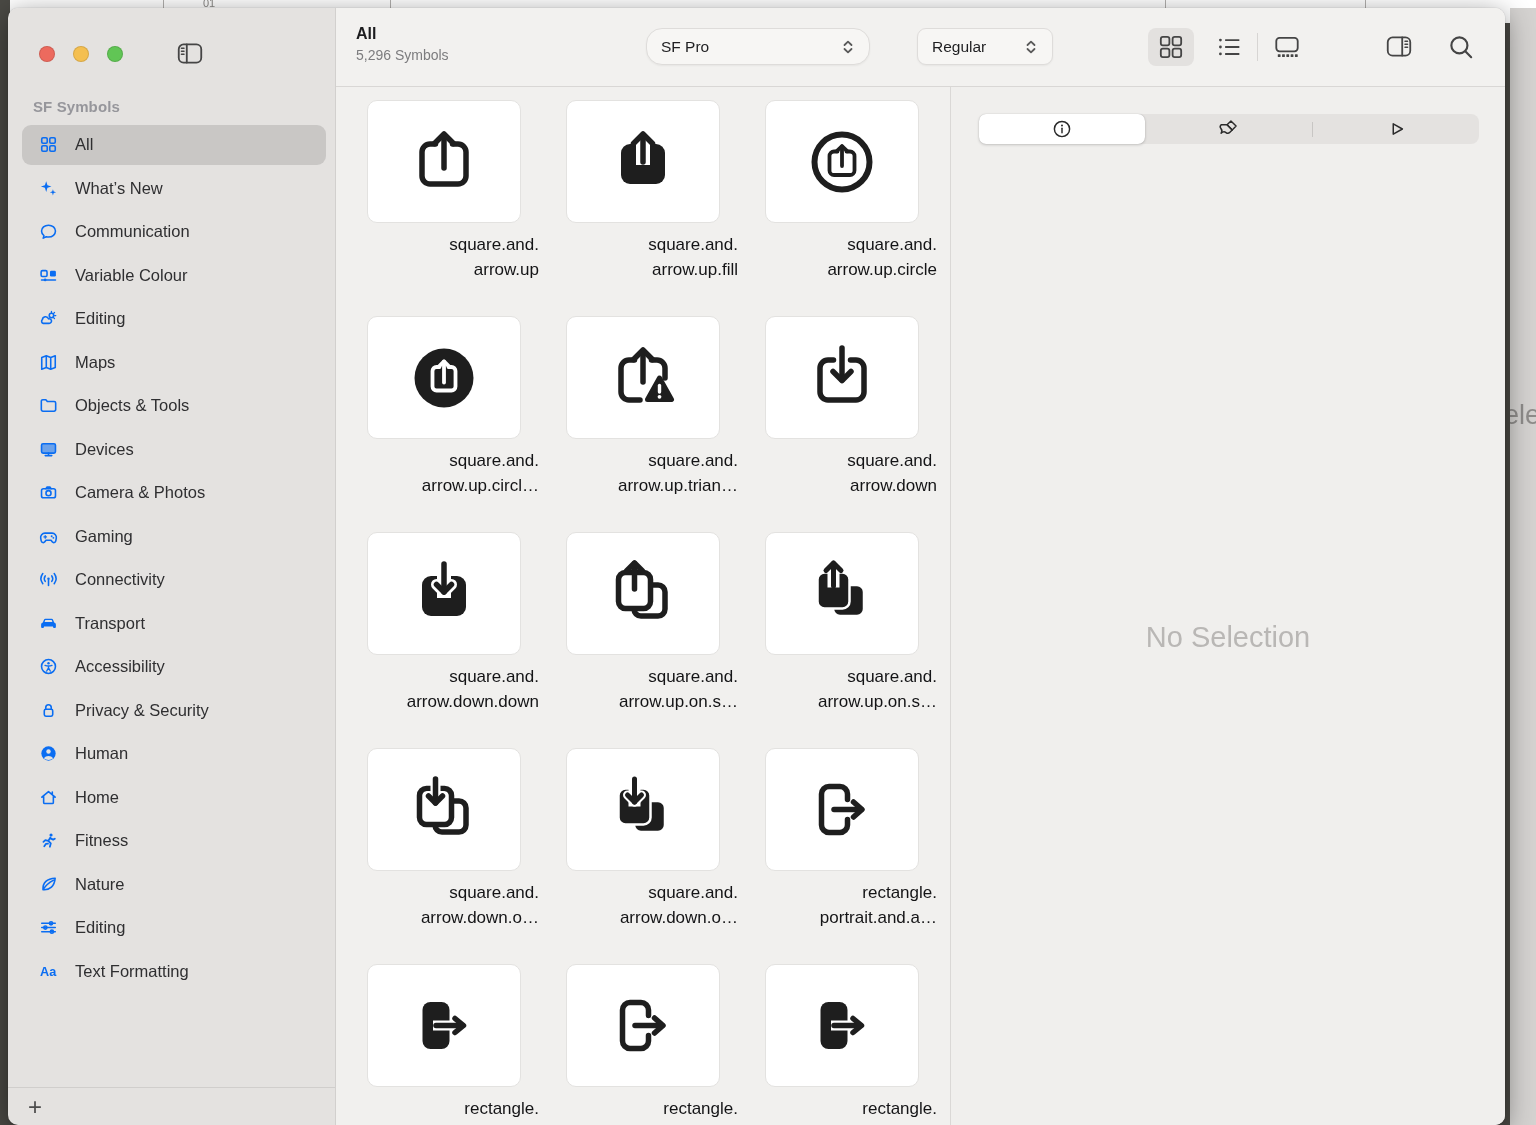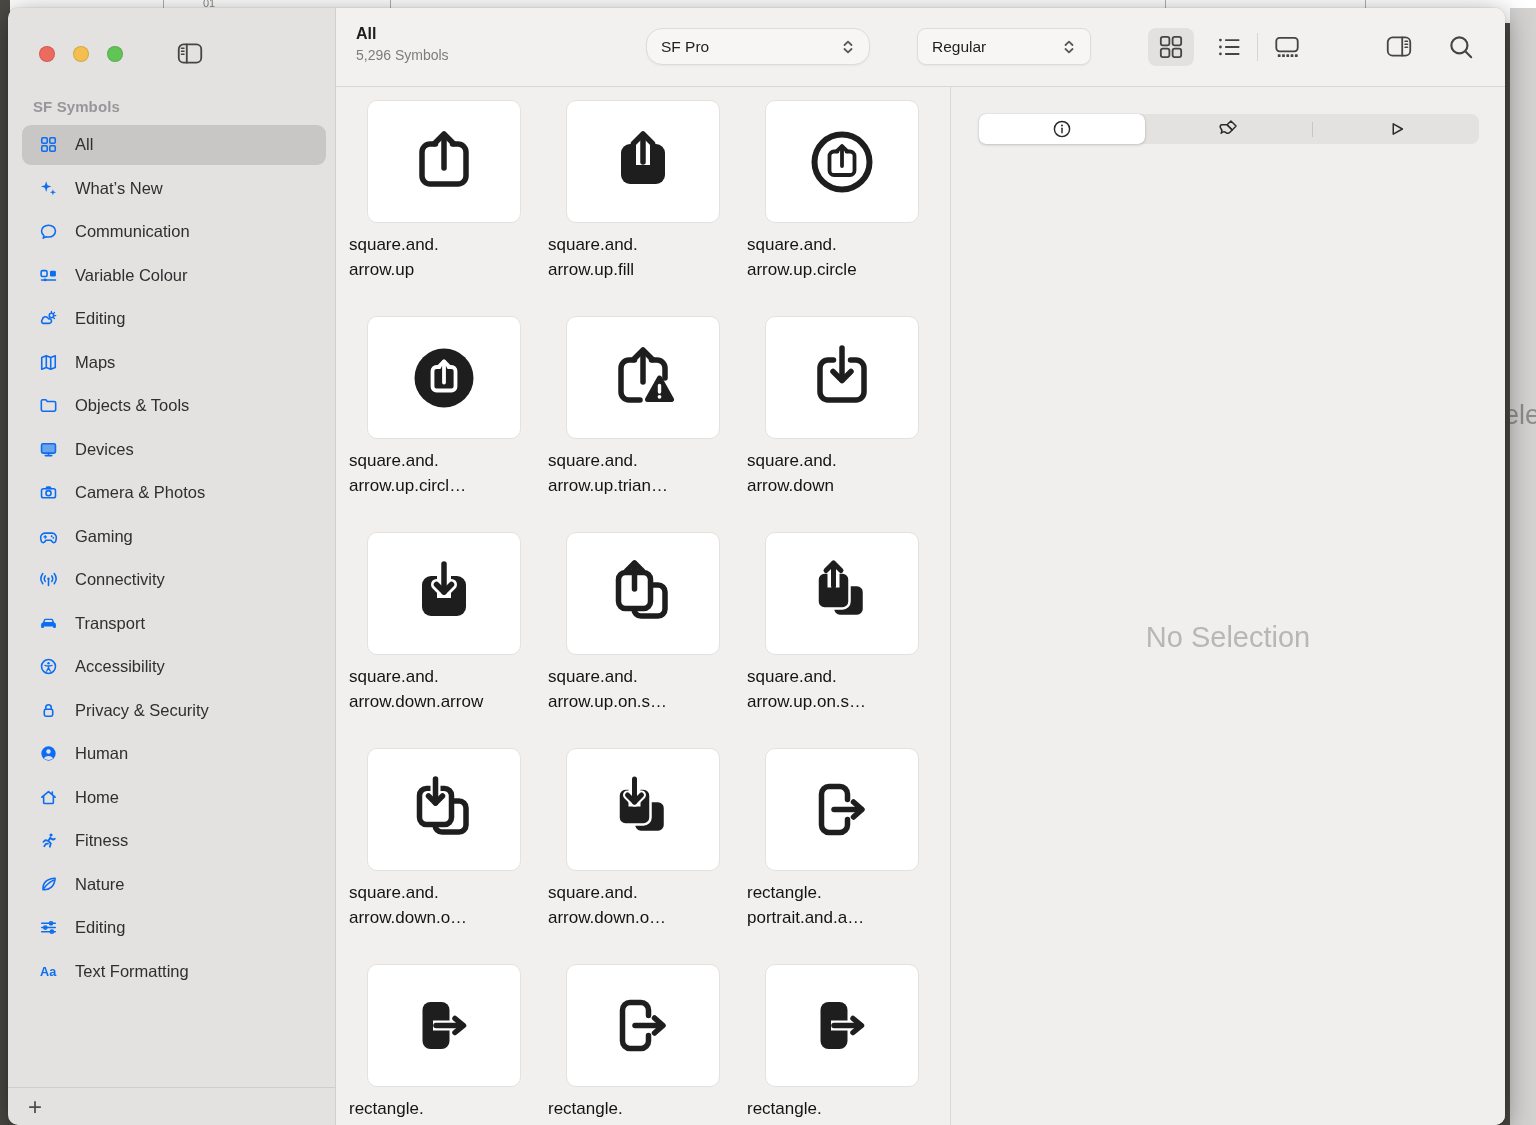--- a/index.html
+++ b/index.html
@@ -41,21 +41,21 @@
   
   .main{flex:1;display:flex;flex-direction:column;background:#f1f0ee;position:relative;}
   .toolbar{height:78px;flex:0 0 78px;background:#f2f1ef;border-bottom:1px solid #d9d7d5;position:relative;}
   .tb-title{position:absolute;left:20px;top:17px;}
   .tb-title .t1{font-size:16px;font-weight:700;color:#1c1c1e;}
   .tb-title .t2{font-size:14px;color:#7c7c7e;margin-top:4px;}
   .select{position:absolute;top:20px;height:37px;background:#f7f6f4;border:1px solid #dedcda;
     border-radius:9px;box-shadow:0 1px 2px rgba(0,0,0,.05);display:flex;align-items:center;
     font-size:15.5px;color:#1f1f21;padding:0 14px;justify-content:space-between;box-sizing:border-box;}
   .sel-font{left:310px;width:224px;border-radius:16px;}
-  .sel-weight{left:581px;width:174px;}
+  .sel-weight{left:581px;width:136px;}
   .chev{flex:0 0 14px;margin-left:10px;display:flex;}
   .tbi{position:absolute;top:20px;height:38px;display:flex;align-items:center;justify-content:center;color:#454545;}
   .seg-on{background:#e3e1df;border-radius:8px;}
   .tb-div{position:absolute;left:921px;top:25px;width:1px;height:28px;background:#d7d5d3;}
   .tsvg{width:30px;height:30px;}
   .tsvg .s{fill:none;stroke:#454545;stroke-width:1.7;stroke-linecap:round;stroke-linejoin:round;}
   .tsvg .f{fill:#454545;}
 
   .content{flex:1;display:flex;position:relative;}
   
@@ -63,21 +63,21 @@
     padding:13px 0 0 31px;background:#f1f0ee;}
   .grow{display:flex;gap:45px;margin-bottom:34px;}
   .cell{width:154px;}
   .card{width:154px;height:123px;background:#fff;border:1px solid #e3e2e0;border-radius:10px;
     box-sizing:border-box;display:flex;align-items:center;justify-content:center;}
   .card svg{width:76px;height:76px;}
   .gst{fill:none;stroke:#1e1e1e;stroke-width:5.5;stroke-linecap:round;stroke-linejoin:round;}
   .gfl{fill:#1e1e1e;}
   .gwf{fill:#fff;}
   .gwt{fill:none;stroke:#fff;stroke-linecap:round;stroke-linejoin:round;}
-  .clbl{margin-top:9px;text-align:left;font-size:17px;line-height:25px;color:#141416;
+  .clbl{margin-top:9px;text-align:right;font-size:17px;line-height:25px;color:#141416;
     width:190px;margin-left:-18px;white-space:nowrap;}
 
   
   .inspector{flex:1;position:relative;background:#f0efed;}
   .segctl{position:absolute;left:28px;top:27px;width:500px;height:30px;background:#e4e2e0;
     border-radius:8px;display:flex;align-items:center;}
   .segseg{flex:1;height:30px;display:flex;align-items:center;justify-content:center;color:#2b2b2b;position:relative;}
   .segseg.on{background:#fff;border-radius:7px;box-shadow:0 1px 3px rgba(0,0,0,.18),0 0 1px rgba(0,0,0,.2);height:30px;}
   .segdiv{width:1px;height:15px;background:#c8c6c4;flex:0 0 1px;}
   .isvg{width:22px;height:22px;}
@@ -479,21 +479,21 @@
                     <rect class="gfl" x="16" y="20" width="44" height="40" rx="9"></rect>
                     <rect class="gwf" x="31" y="6" width="14" height="36"></rect>
                     <path class="gwt" style="stroke-width:11" d="M38 10 V36"></path>
                     <path class="gwt" style="stroke-width:11" d="M30.5 28.5 L38 36 L45.5 28.5"></path>
                     <path class="gst" d="M38 8 V36"></path>
                     <path class="gst" d="M30.5 28.5 L38 36 L45.5 28.5"></path>
                   </svg>
               </div>
               <div class="clbl">
                   <div>square.and.</div>
-                  <div>arrow.down.arrow</div>
+                  <div>arrow.down.down</div>
                 </div>
             </div>
             <div class="cell">
               <div class="card">
                 <svg viewBox="0 0 76 76">
                     <rect class="gst" x="29" y="29" width="31" height="31" rx="7"></rect>
                     <path d="M26.5 16.5 H20.5 a7 7 0 0 0 -7 7 V45.5 a7 7 0 0 0 7 7 H38.5 a7 7 0 0 0 7 -7 V23.5 a7 7 0 0 0 -7 -7 H32.5" fill="#fff" class="gst" style="fill:#fff"></path>
                     <path class="gst" d="M29.5 33 V7.5"></path>
                     <path class="gst" d="M21.5 15 L29.5 7 L37.5 15"></path>
                   </svg>

